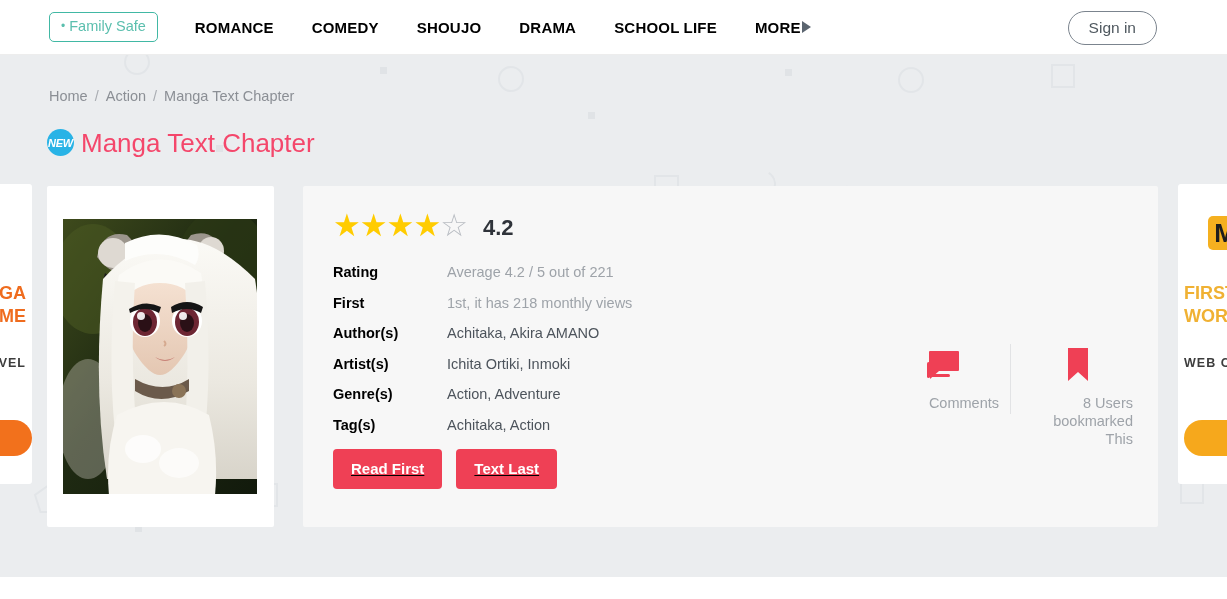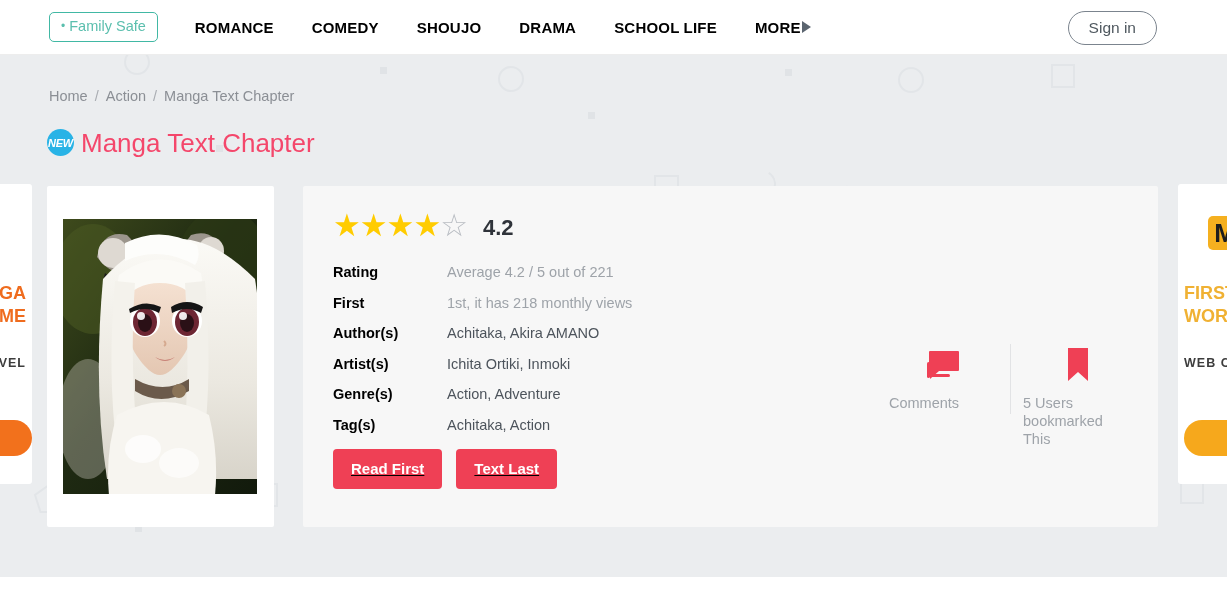--- a/index.html
+++ b/index.html
@@ -173,21 +173,21 @@
   .info-table-right {
     position: absolute; left: 586px; top: 78px; width: 230px;
   }
   .info-table-right .info-label { width: 89px; }
 
   
   .action-block {
     position: absolute; left: 586px; top: 155px; width: 270px; height: 110px;
   }
   .action-item {
-    position: absolute; top: 0; width: 110px; text-align: left;
+    position: absolute; top: 0; width: 110px; text-align: right;
   }
   .action-comments { left: 0; }
   .action-bookmark { left: 134px; }
   .action-icon { height: 42px; display: flex; align-items: flex-end; justify-content: center; }
   .action-label {
     margin-top: 11px; font-size: 14.5px; color: #9ea3a9; line-height: 1.25;
   }
   .action-divider {
     position: absolute; left: 121px; top: 3px; width: 1px; height: 70px;
     background: #e2e3e5;
@@ -426,21 +426,21 @@
       </div>
 
       <div class="action-divider"></div>
 
       <div class="action-item action-bookmark">
         <div class="action-icon">
           <svg width="24" height="36" viewBox="0 0 24 36">
             <path d="M2 1 h20 v33 l-10 -9 l-10 9 z" fill="#ef4055"></path>
           </svg>
         </div>
-        <div class="action-label">5 Users bookmarked This</div>
+        <div class="action-label">8 Users bookmarked This</div>
       </div>
     </div>
 
     <div class="btn-row">
       <button class="read-btn">Read First</button>
       <button class="read-btn">Text Last</button>
     </div>
 
   </div>
 

